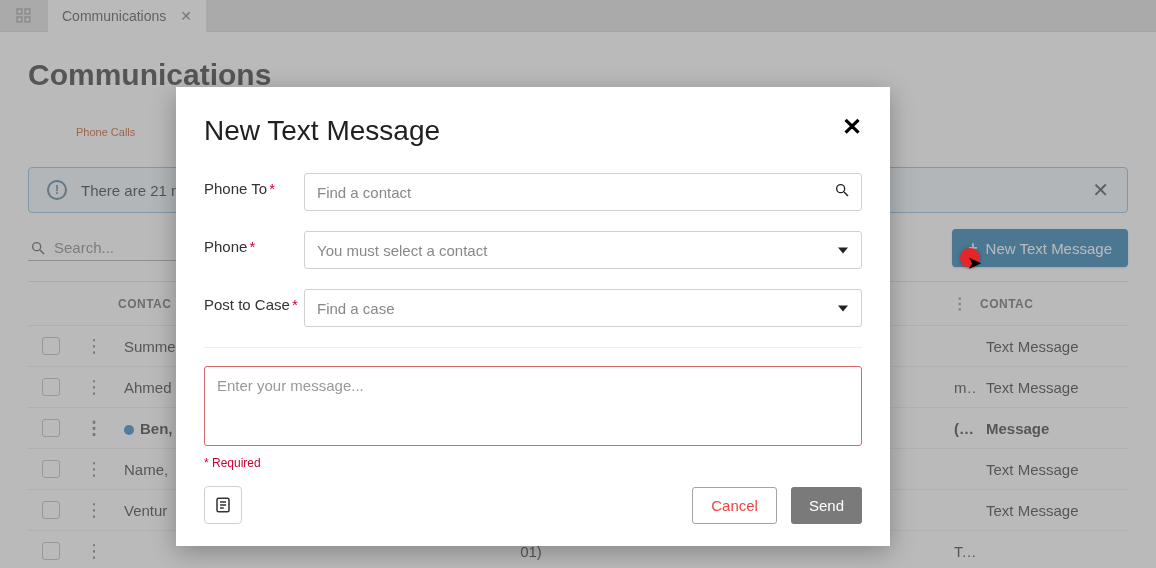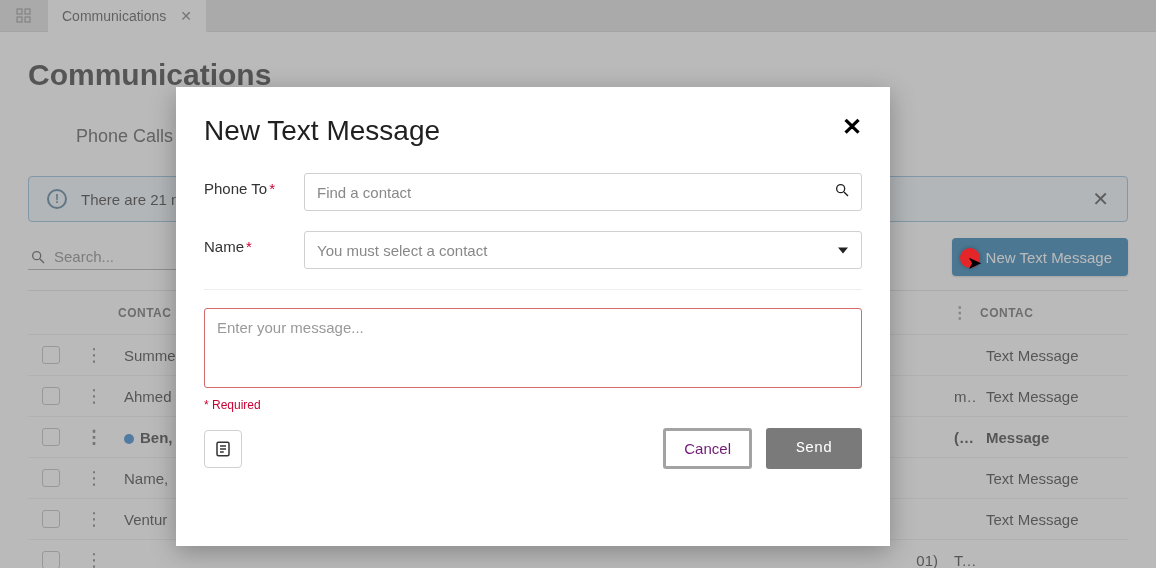--- a/index.html
+++ b/index.html
@@ -7,21 +7,21 @@
   
   .page { position:relative; width:1156px; height:568px;border-radius:18px; }
   .tab-strip { height:32px; background:#dcdcdc; border-bottom:1px solid #cfcfcf; display:flex; align-items:stretch; }
   .app-launcher { width:48px; display:flex; align-items:center; justify-content:center; }
   .app-launcher svg { width:16px; height:16px; }
   .tab-item { background:#fff; display:flex; align-items:center; height:32px; padding:0 14px; font-size:14px; color:#3a3a3a; gap:14px; border-right:1px solid #dcdcdc;}
   .tab-close { font-size:14px; color:#666; }
   .content { padding:26px 28px 0 28px; }
   .page-title { font-size:30px; font-weight:700; color:#202020; margin-bottom:24px; }
   .subtabs { display:flex; padding-left:28px; border-bottom:1px solid transparent; }
-  .subtab { padding:10px 20px; font-size:18px; color:#404040; }
+  .subtab { padding:10px 20px; font-size:11px; color:#c2410c; }
   .banner { margin:18px 0 16px 0; display:flex; align-items:center; justify-content:space-between;
             border:1px solid #7eb3d4; background:#eef5fb; border-radius:4px; padding:10px 18px; color:#1a1a1a;}
   .banner-left { display:flex; align-items:center; gap:14px; font-size:15px; }
   .banner-icon { width:20px; height:20px; border:2px solid #3a6a8a; border-radius:50%; display:flex; align-items:center; justify-content:center; color:#3a6a8a; font-size:12px; font-weight:700;}
   .banner-close { font-size:20px; color:#333; }
   .toolbar { display:flex; align-items:center; justify-content:space-between; margin-bottom:14px;}
   .search { display:flex; align-items:center; gap:8px; flex:0 0 300px;
             border-bottom:1.5px solid #a0a0a0; padding:4px 2px; color:#555; }
   .search input { border:none; outline:none; font-size:15px; flex:1; color:#333; background:transparent;}
   .btn-primary { background:#0a6aa6; color:#fff; border:none; border-radius:4px; padding:10px 16px;
@@ -58,24 +58,24 @@
            position:absolute; right:14px; top:50%; transform:translateY(-40%);}
   .divider-line { height:1px; background:#eee; margin:0 0 18px 0;}
   .msg-area { width:100%; height:80px; border:1.5px solid #d46a6a; border-radius:3px; padding:10px 12px;
               font-size:15px; color:#222; resize:none; outline:none; font-family:inherit;}
   .msg-area::placeholder { color:#999; }
   .req-note { font-size:12px; color:#c03; margin-top:6px;}
   .modal-foot { display:flex; justify-content:space-between; align-items:center; margin-top:16px;}
   .tpl-btn { width:38px; height:38px; border:1px solid #d0d0d0; border-radius:4px; background:#fff;
              display:flex; align-items:center; justify-content:center; cursor:pointer; color:#333; }
   .foot-actions { display:flex; gap:14px; }
-  .btn-ghost { background:#fff; border:3px solid #a3a3a3; border-radius:3px; padding:9px 18px;
-               font-size:15px; color:#701a75; cursor:pointer; }
-  .btn-send { background:#7a7a7a; border:none; border-radius:3px; padding:9px 30px;
-              font-size:15px; color:#fff; cursor:pointer;font-family:Liberation Mono, monospace; }
+  .btn-ghost { background:#fff; border:1px solid #a3a3a3; border-radius:3px; padding:9px 18px;
+               font-size:15px; color:#ef4444; cursor:pointer; }
+  .btn-send { background:#7a7a7a; border:none; border-radius:3px; padding:9px 18px;
+              font-size:15px; color:#fff; cursor:pointer; }
   
   .cursor-dot { position:absolute; left:960px; top:248px; width:20px; height:20px; border-radius:50%;
                 background:#e4262a; box-shadow:0 0 4px rgba(0,0,0,0.25);}
   .cursor-arrow { position:absolute; left:967px; top:252px; font-size:18px; color:#000; pointer-events:none;}
 </style>
 </head>
 <body>
 
 <div class="page">
 
@@ -180,21 +180,21 @@
             <div class="name">Ventur</div>
             <div class="name" style="text-align:right;padding-right:6px;"></div>
             <div class="name">Text Message</div>
             <div></div>
           </div>
           <div class="trow">
             <div>
               <div class="cbox"></div>
             </div>
             <div class="kebab">⋮</div>
-            <div class="name" style="text-align:right;padding-right:6px;">01)</div>
+            <div class="name" style="text-align:center;padding-right:6px;">01)</div>
             <div class="name">Text Message</div>
             <div></div>
           </div>
         </div>
     </div>
   </div>
 
   <div class="dimmer"></div>
 
   <div class="modal">
@@ -213,28 +213,37 @@
           <svg width="16" height="16" viewBox="0 0 24 24">
               <circle cx="10" cy="10" r="6" fill="none" stroke="#222" stroke-width="2"></circle>
               <line x1="15" y1="15" x2="21" y2="21" stroke="#222" stroke-width="2"></line>
             </svg>
         </span>
       </div>
     </div>
 
     <div class="frow">
       <div class="flabel">
-        <span>Name</span><span class="req">*</span>
+        <span>Phone</span><span class="req">*</span>
       </div>
       <div class="finput-wrap">
         <input class="finput" placeholder="You must select a contact" style="">
         <span class="caret"></span>
       </div>
     </div>
 
+    <div class="frow">
+      <div class="flabel">
+        <span>Post to Case</span><span class="req">*</span>
+      </div>
+      <div class="finput-wrap">
+        <input class="finput" placeholder="Find a case" style="">
+        <span class="caret"></span>
+      </div>
+    </div>
 
     <div class="divider-line"></div>
 
     <textarea class="msg-area" placeholder="Enter your message..." style=""></textarea>
     <div class="req-note">* Required</div>
 
     <div class="modal-foot">
       <button class="tpl-btn">
         <svg width="18" height="18" viewBox="0 0 24 24">
           <rect x="4" y="3" width="16" height="18" rx="2" fill="none" stroke="#333" stroke-width="2"></rect>

